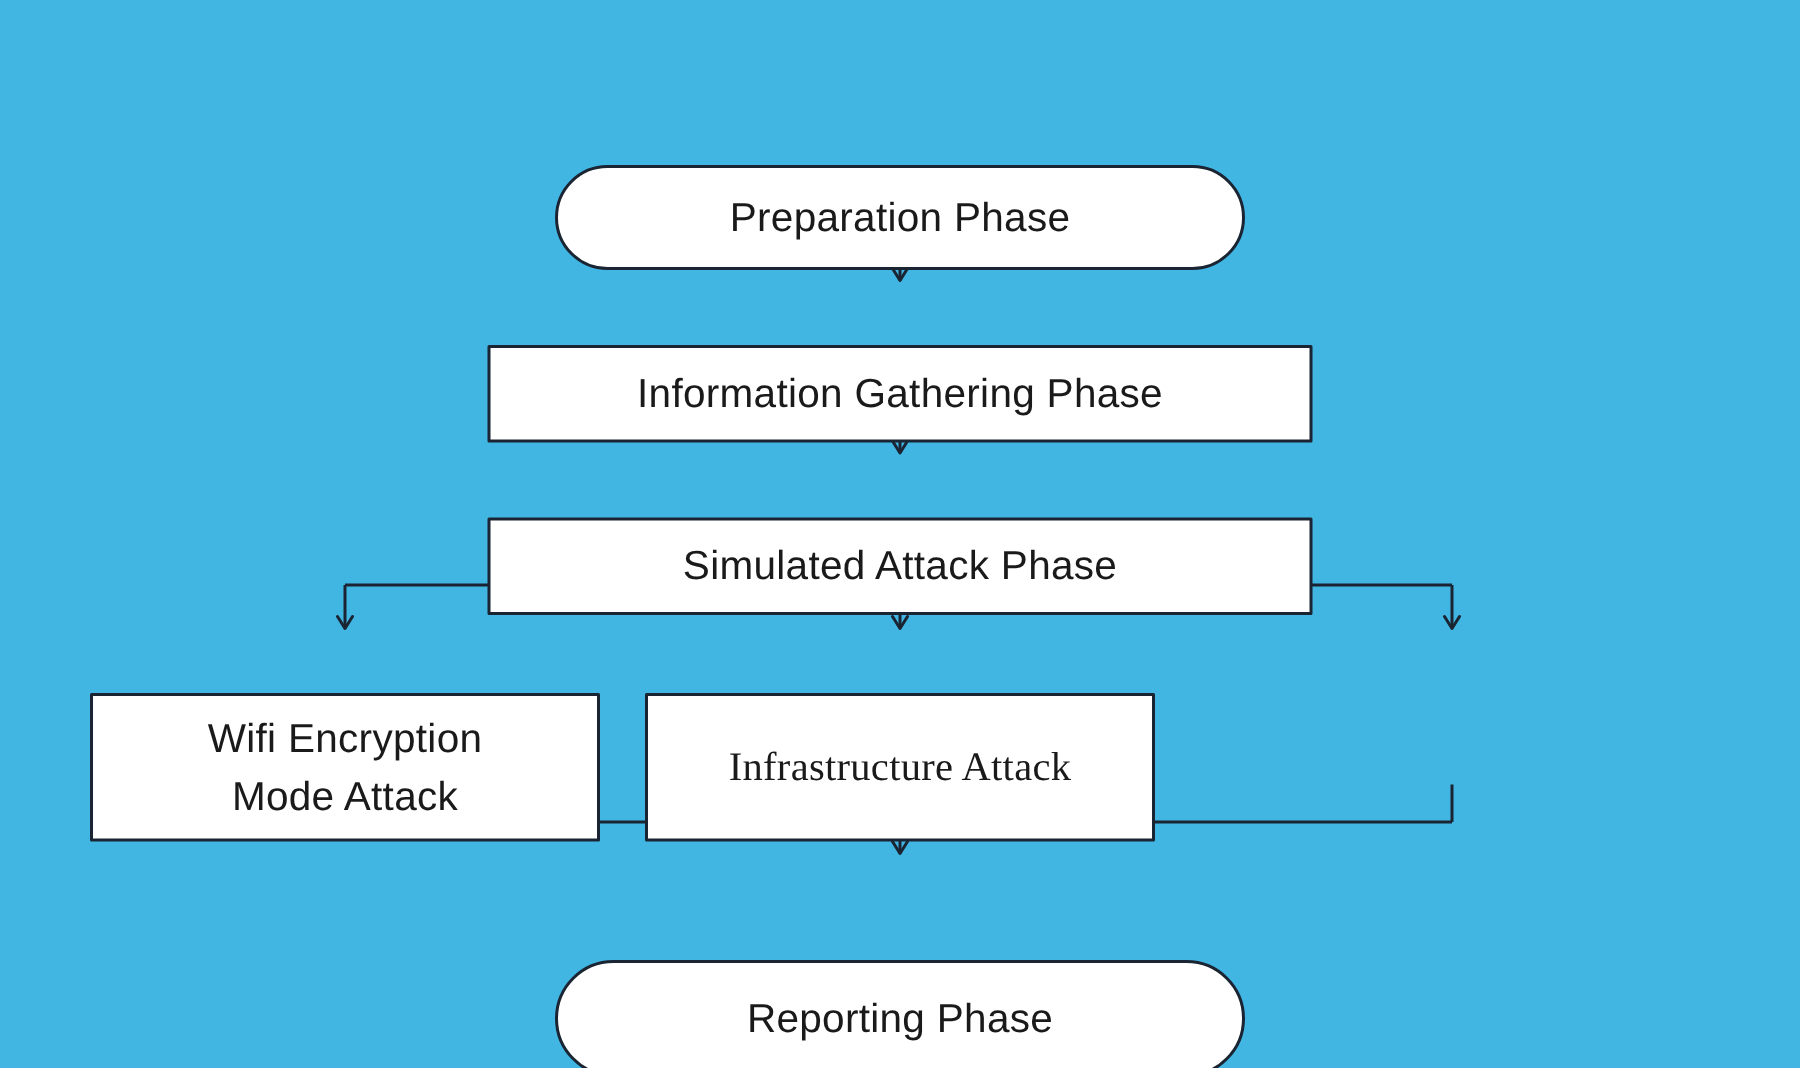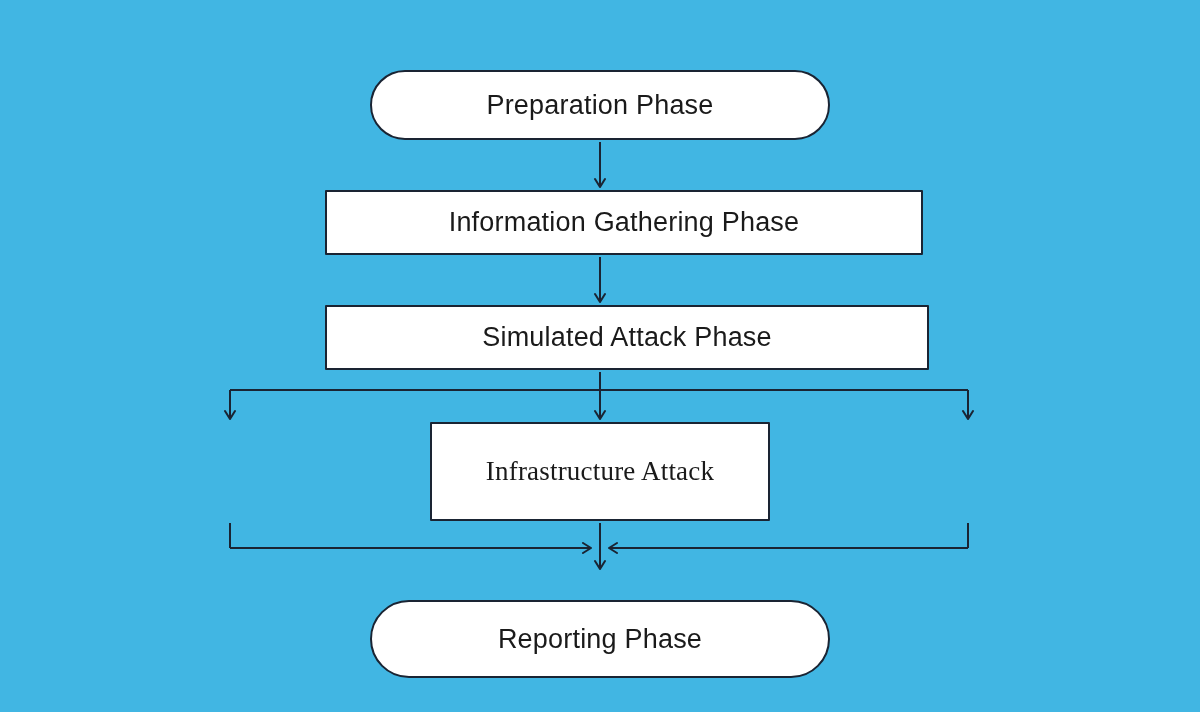--- a/index.html
+++ b/index.html
@@ -37,27 +37,28 @@
     background: var(--node-fill);
     border: 2px solid var(--line-color);
     color: var(--text-color);
     display: flex;
     align-items: center;
     justify-content: center;
     text-align: center;
     font-size: 27px;
     line-height: 1.42;
     letter-spacing: 0.2px;
+    margin-top: 40px;
   }
   .pill { border-radius: 40px; }
   .rect { border-radius: 1px; }
 
   .node-preparation { left: 370px; top: 70px;  width: 460px; height: 70px; }
-  .node-infogather  { left: 325px; top: 190px; width: 598px; height: 65px; }
-  .node-simattack   { left: 325px; top: 305px; width: 604px; height: 65px; }
+  .node-infogather  { left: 325px; top: 190px; width: 550px; height: 65px; }
+  .node-simattack   { left: 325px; top: 305px; width: 550px; height: 65px; }
   .node-wifi        { left: 60px;  top: 422px; width: 340px; height: 99px; }
   .node-infra       { left: 430px; top: 422px; width: 340px; height: 99px; font-family: Liberation Serif, serif; }
   .node-client      { left: 798px; top: 422px; width: 340px; height: 99px; }
   .node-reporting   { left: 370px; top: 600px; width: 460px; height: 78px; }
 </style>
 </head>
 <body>
 
 <div class="canvas">
 
@@ -93,20 +94,26 @@
   </div>
 
   <div class="node rect node-infogather">
     <span>Information Gathering Phase</span>
   </div>
 
   <div class="node rect node-simattack">
     <span>Simulated Attack Phase</span>
   </div>
 
+  <div class="node rect node-wifi">
+    <span>
+      <span style="display:block;">Wifi Encryption</span>
+      <span style="display:block;">Mode Attack</span>
+    </span>
+  </div>
 
   <div class="node rect node-infra">
     <span>Infrastructure Attack</span>
   </div>
 
 
   <div class="node pill node-reporting">
     <span>Reporting Phase</span>
   </div>
 

